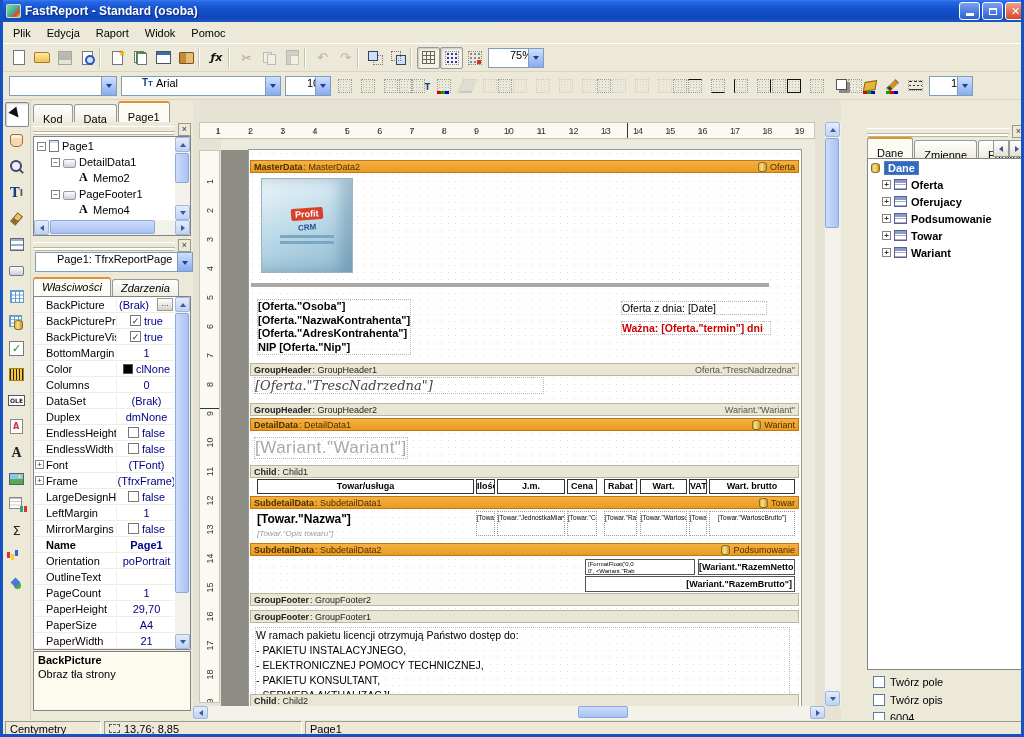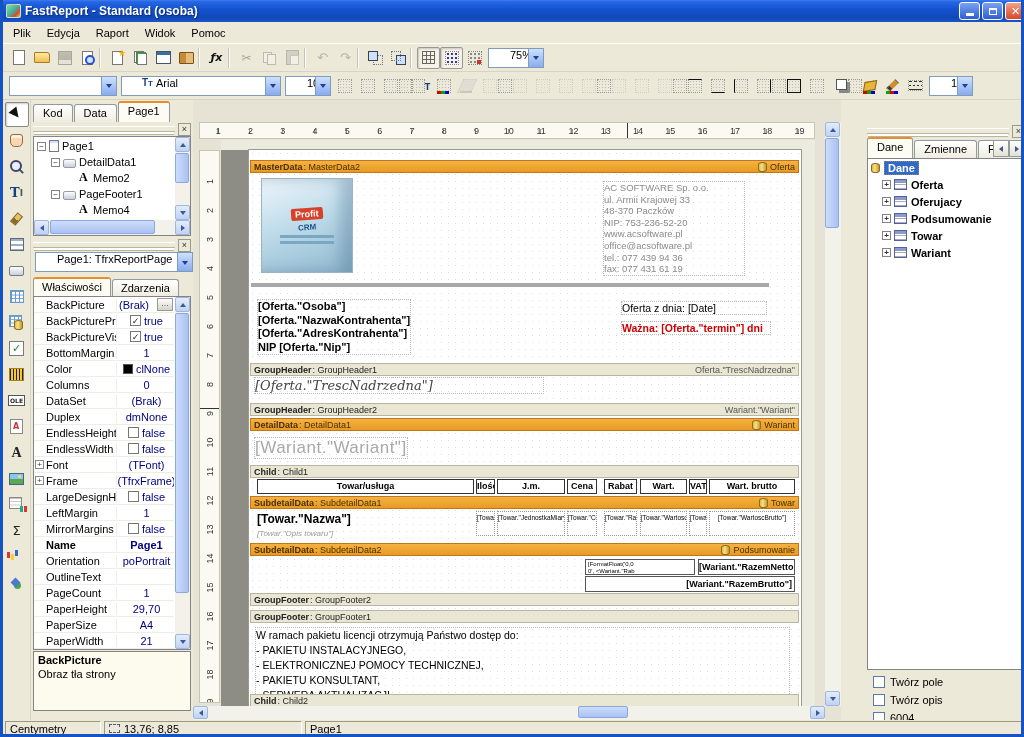--- a/index.html
+++ b/index.html
@@ -135,21 +135,21 @@
   [data-icon="subreport-object-icon"]::before{content:"";width:11px;height:10px;background-color:#fff;border:1px solid #888;
      background-image:linear-gradient(#bbb 1px,transparent 1px);background-size:4px 3.3px;margin:-3px 0 0 -3px;}
   [data-icon="subreport-object-icon"]::after{content:"";position:absolute;right:2px;bottom:1px;width:3px;height:6px;background:#2a8;box-shadow:4px 0 0 #d33;}
   [data-icon="sum-object-icon"]::before{content:"Σ";font-size:13px;font-weight:normal;}
   [data-icon="chart-object-icon"]::before{content:"";width:3px;height:6px;background:#d33;box-shadow:4px 2px 0 #fc3,8px -2px 0 #36c;margin:-4px 8px 0 -8px;}
   [data-icon="shape-object-icon"]::before{content:"";width:7px;height:7px;background:#4a7ad0;transform:rotate(45deg);margin-right:-3px;}
   [data-icon="shape-object-icon"]::after{content:"";width:7px;height:7px;border-radius:50%;background:#4aa84a;margin:5px 0 0 -2px;}
   
   .leftpanel{position:absolute;left:28px;top:100px;width:162px;height:620px;background:#ECE9D8;}
   .dtabs{position:absolute;left:2px;top:1px;display:flex;align-items:flex-end;height:21px;}
-  .dtab{height:18px;padding:2px 9px 0;border:1px solid #919b9c;border-bottom:none;border-radius:3px 3px 0 0;
+  .dtab{height:18px;padding:8px 9px 0;border:1px solid #919b9c;border-bottom:none;border-radius:3px 3px 0 0;
         background:linear-gradient(#fff,#efede0);margin-right:1px;font-size:11px;}
   .dtab[data-state="active"]{height:21px;background:#fcfbf4;border-top:2px solid #e6902c;position:relative;z-index:2;}
   .griprow{position:absolute;left:2px;width:158px;height:12px;display:flex;align-items:center;}
   .gripline{flex:1;height:6px;border-top:1px solid #fff;border-bottom:1px solid #b9b5a0;margin-right:3px;
             box-shadow:0 3px 0 -1px #fff,0 4px 0 -1px #b9b5a0;}
   .xclose{width:13px;height:13px;border:1px solid #9a9a8a;background:#ECE9D8;font-size:9px;line-height:10px;text-align:center;color:#333;}
   .treebox{position:absolute;left:2px;top:22px;width:158px;height:115px;background:#fff;border:1px solid #848284;}
   .trow{height:16px;display:flex;align-items:center;white-space:nowrap;overflow:hidden;}
   .trow[data-indent="0"]{padding-left:3px;} .trow[data-indent="1"]{padding-left:17px;} .trow[data-indent="2"]{padding-left:31px;}
   .texp{width:9px;height:9px;border:1px solid #848284;background:#fff;font-size:8px;line-height:7px;text-align:center;margin-right:3px;flex:none;color:#333;}
@@ -162,21 +162,21 @@
   .sb{background:#f2f1ea;position:absolute;}
   .sbtn{position:absolute;background:linear-gradient(#e3edfb,#c0d2f0);border:1px solid #9eb6e4;border-radius:2px;
         display:flex;align-items:center;justify-content:center;}
   .sarr{border:3px solid transparent;}
   .sarr.up{border-bottom:4px solid #3a5a9c;margin-top:-3px;} .sarr.down{border-top:4px solid #3a5a9c;margin-bottom:-3px;}
   .sarr.left{border-right:4px solid #3a5a9c;margin-left:-3px;} .sarr.right{border-left:4px solid #3a5a9c;margin-right:-3px;}
   .sthumb{position:absolute;background:linear-gradient(90deg,#cddcfb,#a9c2f2);border:1px solid #8ca8e0;border-radius:2px;}
   .sthumb.h{background:linear-gradient(#cddcfb,#a9c2f2);}
   
   .inscombo{position:absolute;left:2px;top:152px;width:158px;}
-  .instabs{position:absolute;left:2px;top:176px;height:20px;display:flex;align-items:flex-end;}
+  .instabs{position:absolute;left:2px;top:176px;height:20px;display:flex;align-items:flex-end;font-style:italic;}
   .itab{height:17px;padding:2px 8px 0;border:1px solid #919b9c;border-bottom:none;border-radius:3px 3px 0 0;background:linear-gradient(#fff,#efede0);margin-right:1px;}
   .itab[data-state="active"]{height:19px;background:#fcfbf4;border-top:2px solid #e6902c;}
   .gridbox{position:absolute;left:2px;top:196px;width:158px;height:354px;background:#fff;border:1px solid #848284;overflow:hidden;}
   .prow{height:16px;display:flex;align-items:center;border-bottom:1px solid #f0eee2;font-size:11px;}
   .pexp{width:9px;height:9px;border:1px solid #888;font-size:8px;line-height:7px;text-align:center;margin:0 1px;color:#333;visibility:hidden;flex:none;}
   .prow[data-kind="expand"] .pexp{visibility:visible;}
   .pname{width:72px;flex:none;overflow:hidden;white-space:nowrap;border-right:1px solid #f0eee2;padding-left:1px;}
   .pval{flex:1;display:flex;align-items:center;overflow:hidden;white-space:nowrap;padding-left:2px;color:#000080;justify-content:center;}
   .pcheck{width:11px;height:11px;border:1px solid #777;background:#fff;margin-right:3px;display:none;font-size:9px;line-height:10px;text-align:center;color:#1c8a1c;flex:none;}
   .prow[data-kind="bool-true"] .pcheck,.prow[data-kind="bool-false"] .pcheck{display:block;}
@@ -881,30 +881,20 @@
               <span>Oferta</span>
             </span>
         </div>
 
         <div class="pobj prodimg obj">
           <span class="plogo">Profit</span>
           <span class="plogo2">CRM</span>
           <span class="pbar"></span>
             <span class="pbar"></span>
         </div>
-        <div class="pobj address obj">
-          <div>AC SOFTWARE Sp. o.o.</div>
-            <div>ul. Armii Krajowej 33</div>
-          <div>48-370 Paczków</div>
-            <div>NIP: 753-236-52-20</div>
-          <div>www.acsoftware.pl</div>
-            <div>office@acsoftware.pl</div>
-          <div>tel.: 077 439 94 36</div>
-            <div>fax: 077 431 61 19</div>
-        </div>
         <div class="pobj graybar"></div>
         <div class="pobj client obj">
           <div>[Oferta."Osoba"]</div>
             <div>[Oferta."NazwaKontrahenta"]</div>
           <div>[Oferta."AdresKontrahenta"]</div>
             <div>NIP [Oferta."Nip"]</div>
         </div>
         <div class="pobj odate obj">Oferta z dnia: [Date]</div>
         <div class="pobj ovalid obj">Ważna: [Oferta."termin"] dni</div>
 

